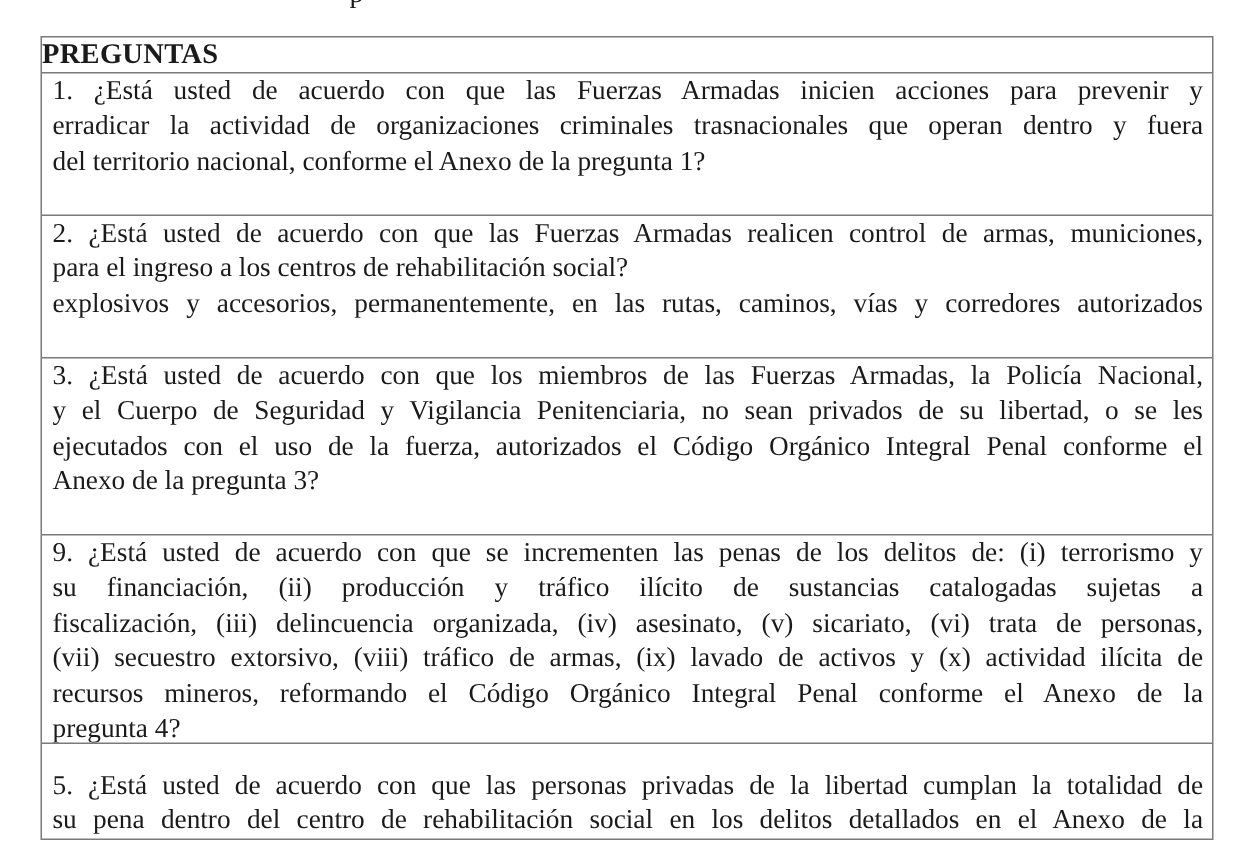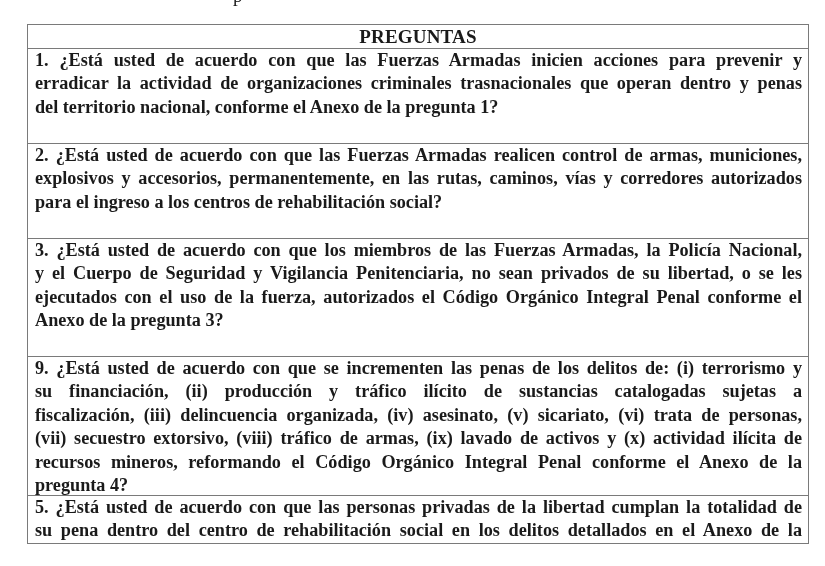--- a/index.html
+++ b/index.html
@@ -1,50 +1,50 @@
 <!DOCTYPE html>
 <html><head>
 <meta charset="utf-8">
 <style>
   html, body { margin: 0; padding: 0; background: #ffffff; }
   body { width: 825px; height: 566px; position: relative; overflow: hidden;
          font-family: "Liberation Serif", "DejaVu Serif", serif; color: #1a1a1a; }
   .top-glyph { position: absolute; left: 233px; top: -14px; font-size: 19px; line-height: 19px; }
   .table { position: absolute; left: 27px; top: 24px; width: 782px; border: 1.5px solid #7a7a7a; box-sizing: border-box; }
-  .header { height: 23px; border-bottom: 1.5px solid #7a7a7a; text-align: center;
+  .header { height: 23px; border-bottom: 1.5px solid #7a7a7a; text-align: left;
             font-weight: bold; font-size: 19px; line-height: 24px; letter-spacing: 0.2px; }
   .row { border-bottom: 1.5px solid #7a7a7a; padding: 0 6px 0 7px; box-sizing: border-box;
-         font-size: 18.2px; line-height: 23.4px; text-align: justify; text-align-last: left; overflow: hidden; font-weight: bold; }
-  .row:last-child { border-bottom: none; }
+         font-size: 18.2px; line-height: 23.4px; text-align: justify; text-align-last: left; overflow: hidden; }
+  .row:last-child { border-bottom: none; margin-top: 16px; }
   .row .line { display: block; text-align: justify; text-align-last: justify; white-space: nowrap; }
   .row .line.last { text-align-last: left; }
   .r1 { height: 95px; }
   .r2 { height: 95px; }
   .r3 { height: 118px; }
   .r4 { height: 139px; }
   .r5 { height: 47px; }
 </style>
 </head>
 <body>
 
 <span class="top-glyph">p</span>
 
 <div class="table">
   <div class="header">PREGUNTAS</div>
 
   <div class="row r1">
     <span class="line">1. ¿Está usted de acuerdo con que las Fuerzas Armadas inicien acciones para prevenir y</span>
-    <span class="line">erradicar la actividad de organizaciones criminales trasnacionales que operan dentro y penas</span>
+    <span class="line">erradicar la actividad de organizaciones criminales trasnacionales que operan dentro y fuera</span>
     <span class="line last">del territorio nacional, conforme el Anexo de la pregunta 1?</span>
   </div>
 
   <div class="row r2">
     <span class="line">2. ¿Está usted de acuerdo con que las Fuerzas Armadas realicen control de armas, municiones,</span>
+    <span class="line last">para el ingreso a los centros de rehabilitación social?</span>
     <span class="line">explosivos y accesorios, permanentemente, en las rutas, caminos, vías y corredores autorizados</span>
-    <span class="line last">para el ingreso a los centros de rehabilitación social?</span>
   </div>
 
   <div class="row r3">
     <span class="line">3. ¿Está usted de acuerdo con que los miembros de las Fuerzas Armadas, la Policía Nacional,</span>
     <span class="line">y el Cuerpo de Seguridad y Vigilancia Penitenciaria, no sean privados de su libertad, o se les</span>
     <span class="line">ejecutados con el uso de la fuerza, autorizados el Código Orgánico Integral Penal conforme el</span>
     <span class="line last">Anexo de la pregunta 3?</span>
   </div>
 
   <div class="row r4">

